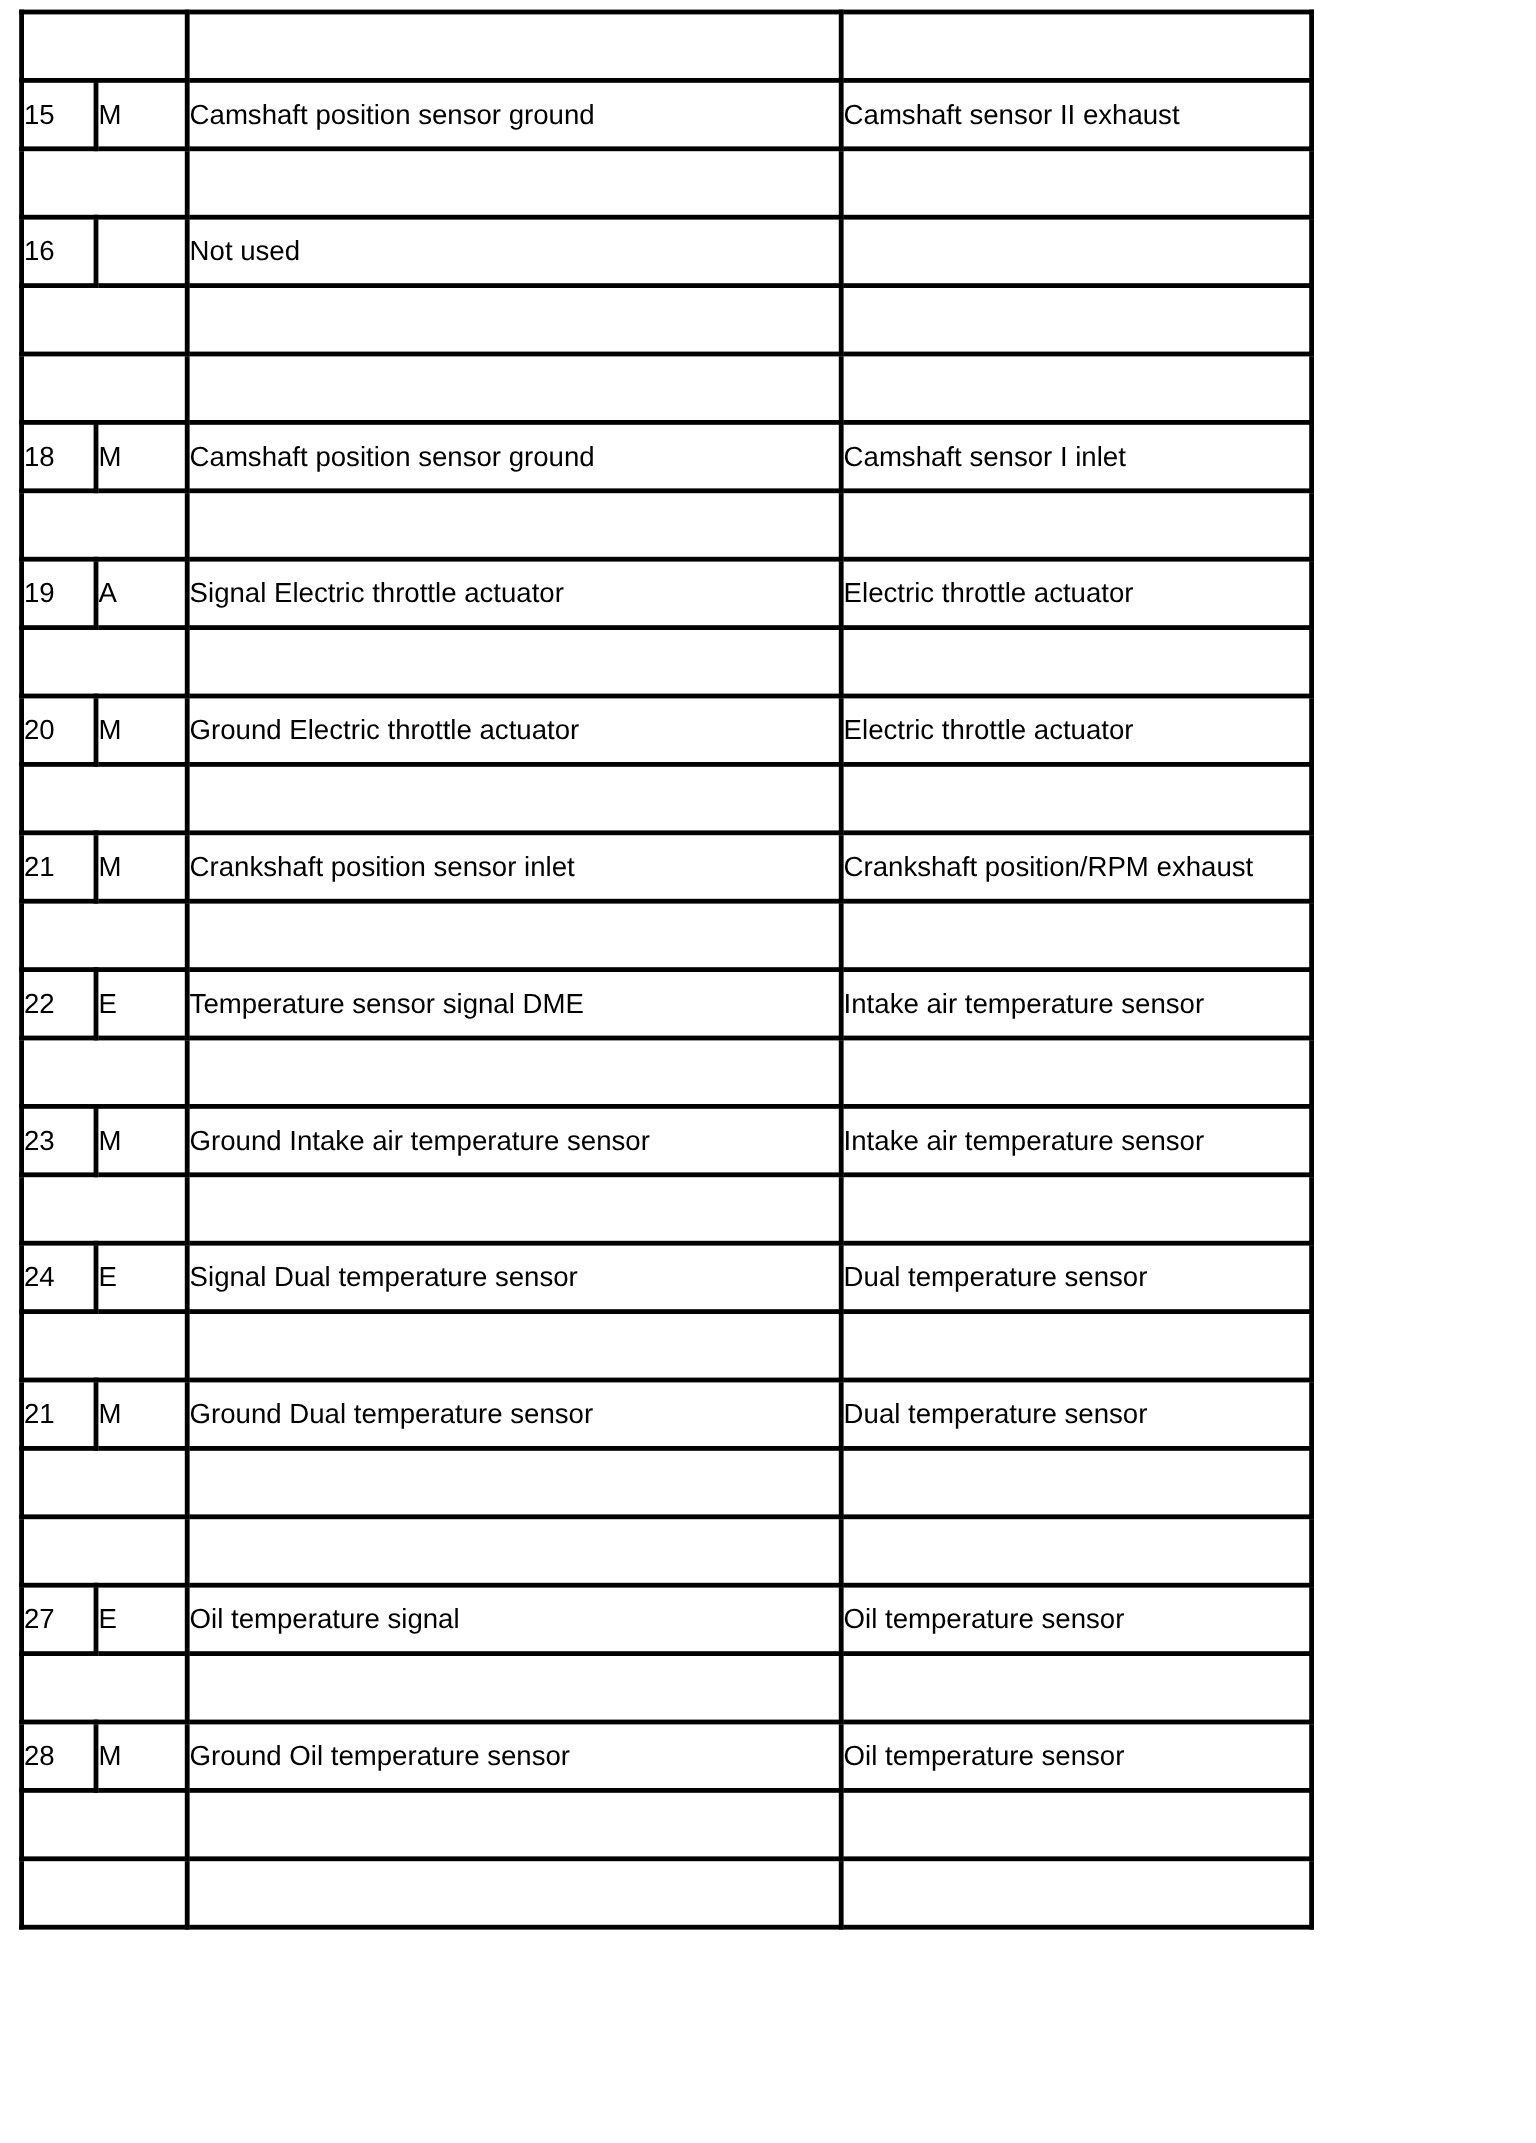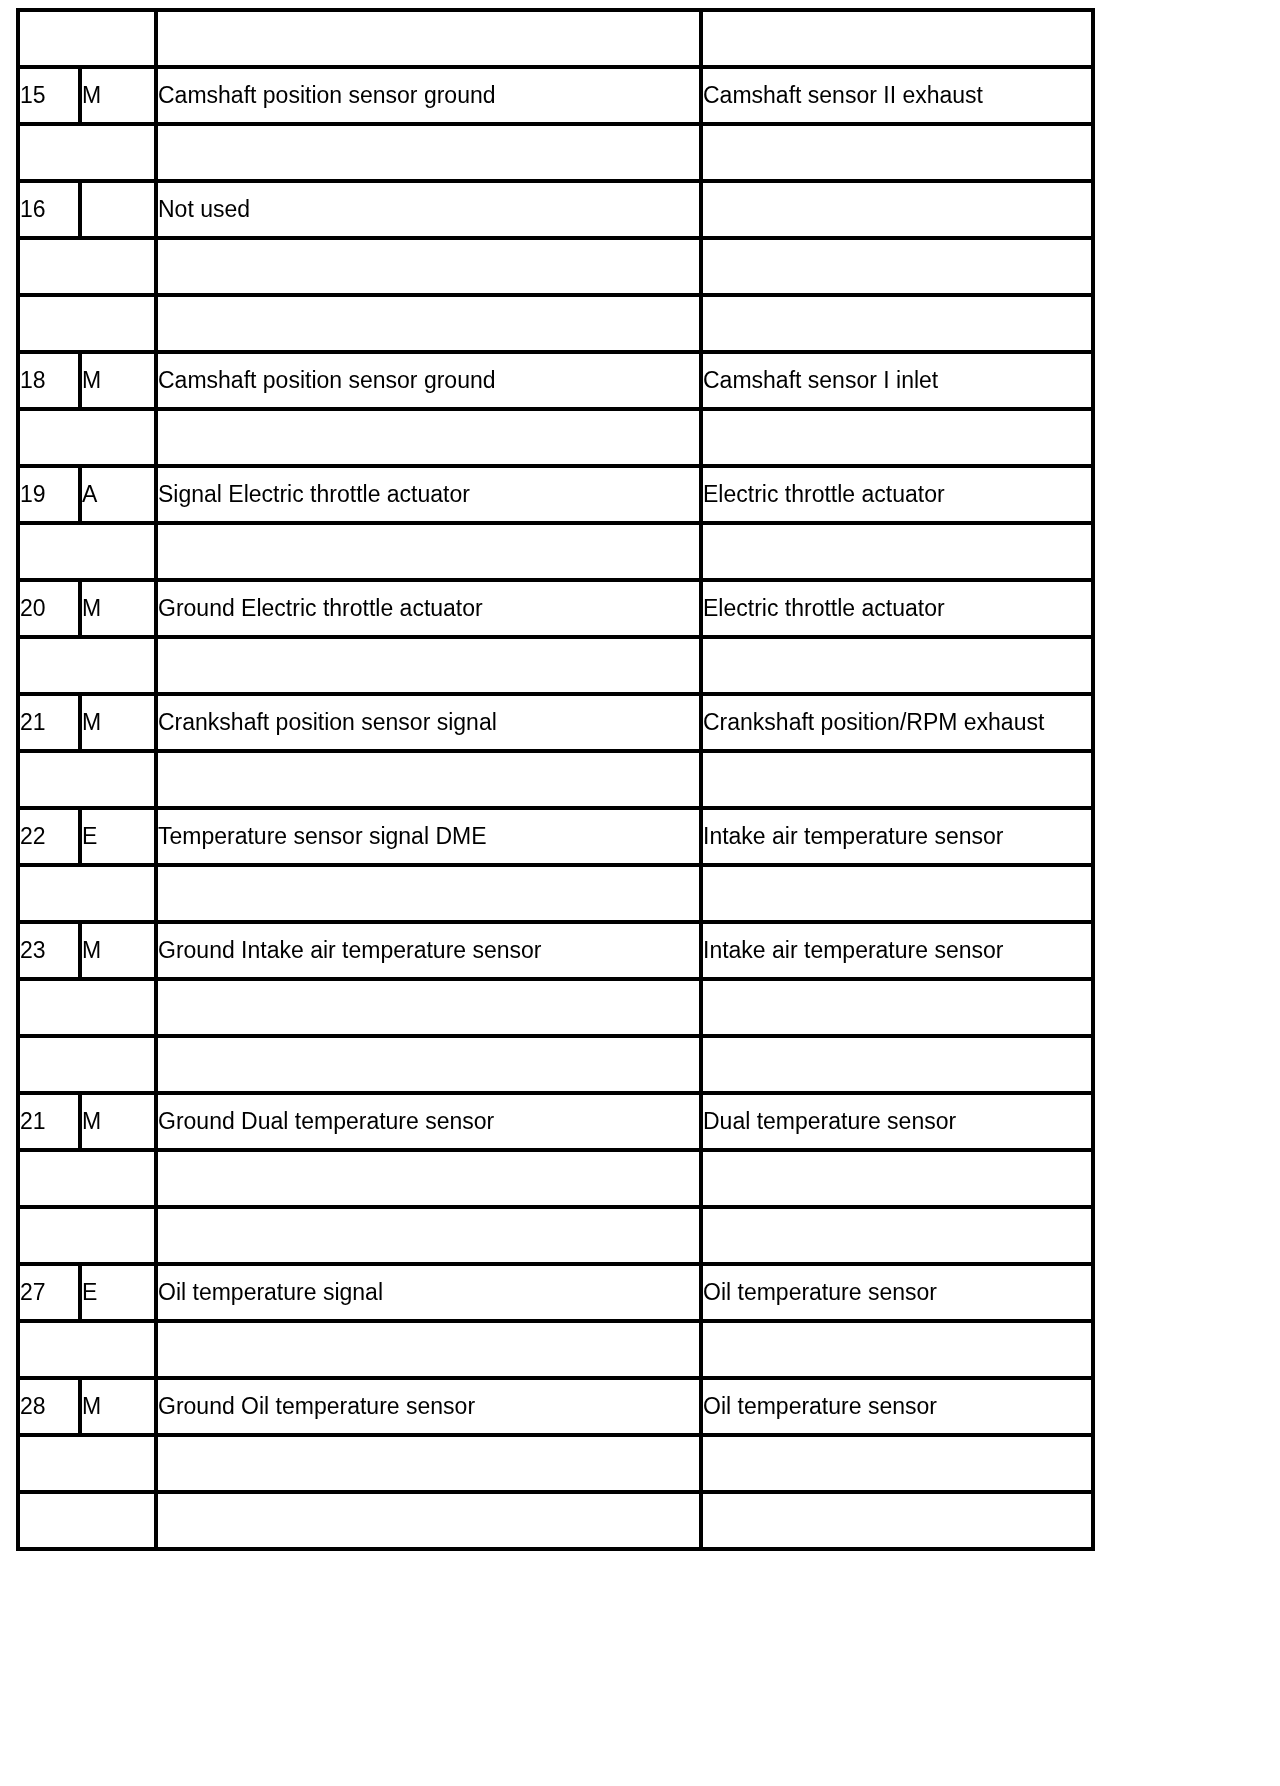--- a/index.html
+++ b/index.html
@@ -110,21 +110,21 @@
         <td class="component-cell">Electric throttle actuator</td>
       </tr>
       <tr>
         <td class="spacer-cell" colspan="2"></td>
         <td class="spacer-cell"></td>
         <td class="spacer-cell"></td>
       </tr>
       <tr>
         <td class="pin-cell">21</td>
         <td class="type-cell">M</td>
-        <td class="description-cell">Crankshaft position sensor signal</td>
+        <td class="description-cell">Crankshaft position sensor inlet</td>
         <td class="component-cell">Crankshaft position/RPM exhaust</td>
       </tr>
       <tr>
         <td class="spacer-cell" colspan="2"></td>
         <td class="spacer-cell"></td>
         <td class="spacer-cell"></td>
       </tr>
       <tr>
         <td class="pin-cell">22</td>
         <td class="type-cell">E</td>
@@ -141,20 +141,26 @@
         <td class="type-cell">M</td>
         <td class="description-cell">Ground Intake air temperature sensor</td>
         <td class="component-cell">Intake air temperature sensor</td>
       </tr>
       <tr>
         <td class="spacer-cell" colspan="2"></td>
         <td class="spacer-cell"></td>
         <td class="spacer-cell"></td>
       </tr>
       <tr>
+        <td class="pin-cell">24</td>
+        <td class="type-cell">E</td>
+        <td class="description-cell">Signal Dual temperature sensor</td>
+        <td class="component-cell">Dual temperature sensor</td>
+      </tr>
+      <tr>
         <td class="spacer-cell" colspan="2"></td>
         <td class="spacer-cell"></td>
         <td class="spacer-cell"></td>
       </tr>
       <tr>
         <td class="pin-cell">21</td>
         <td class="type-cell">M</td>
         <td class="description-cell">Ground Dual temperature sensor</td>
         <td class="component-cell">Dual temperature sensor</td>
       </tr>

